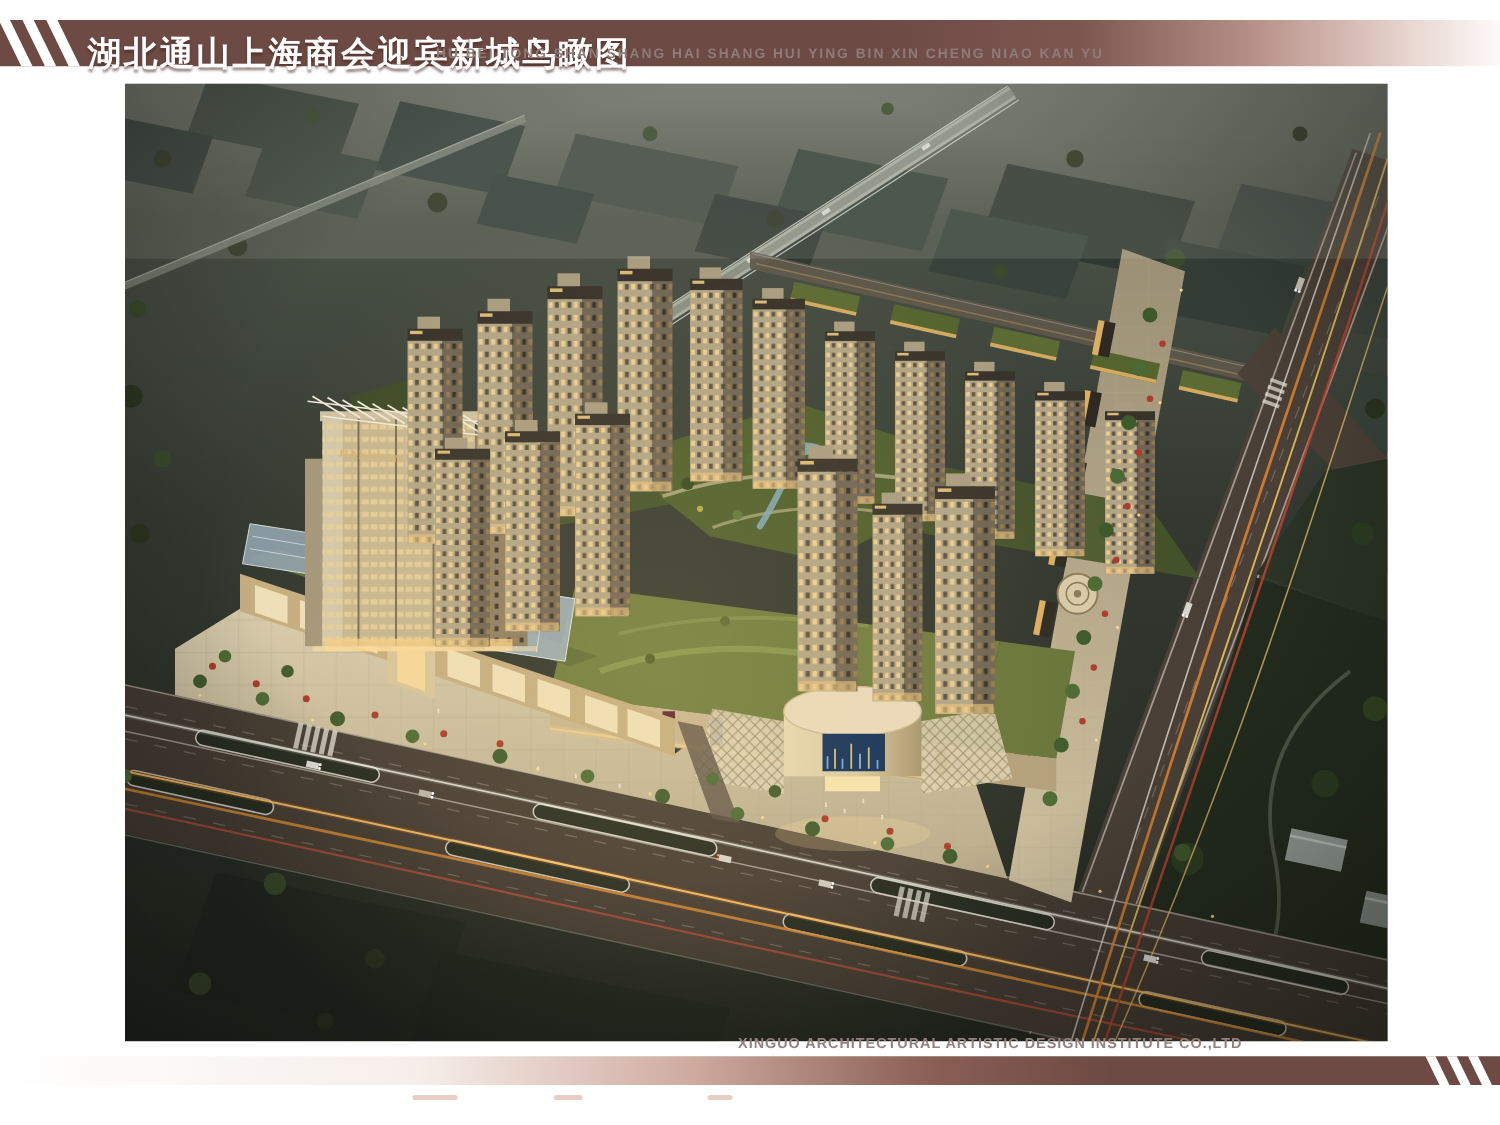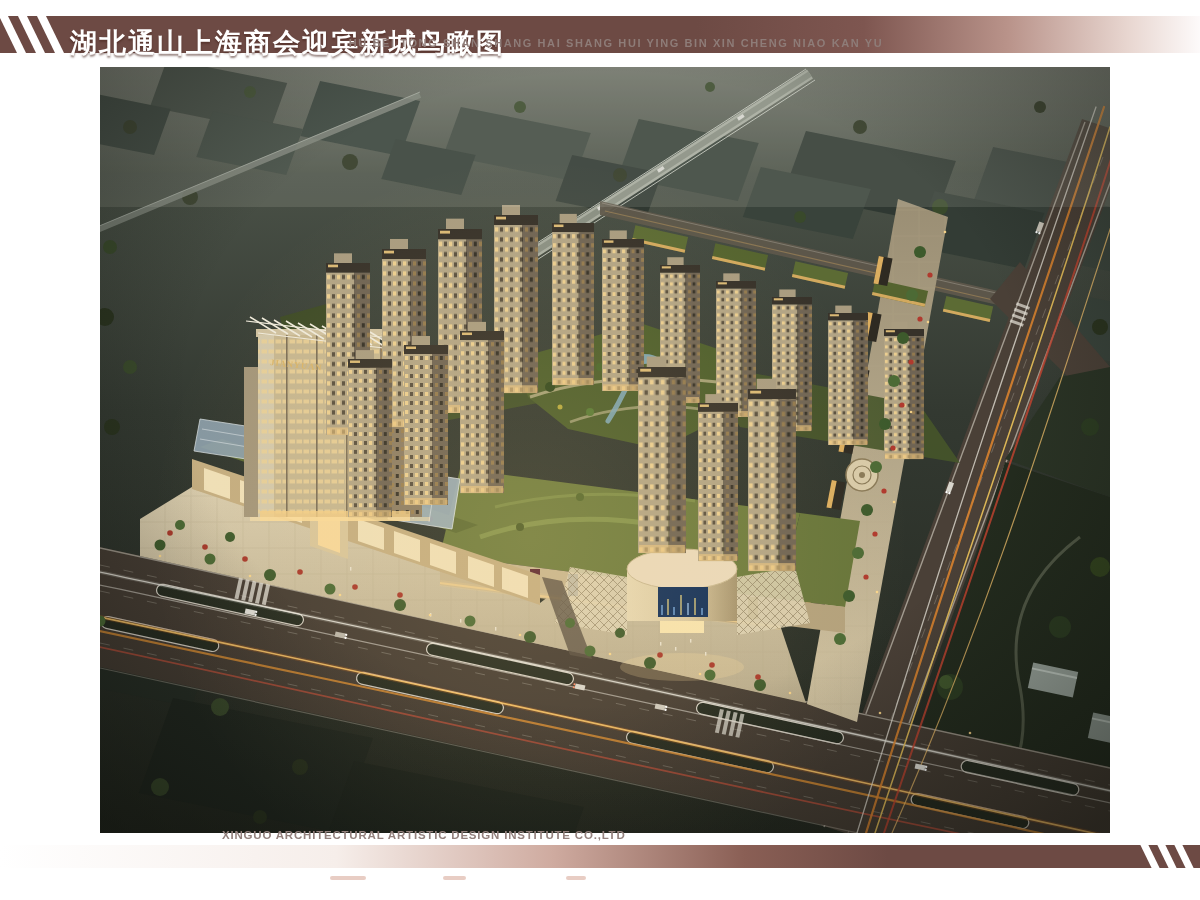--- a/index.html
+++ b/index.html
@@ -14,21 +14,21 @@
   .title-cn{position:absolute;left:70px;top:25px;font-size:27px;font-weight:bold;color:#fff;
     letter-spacing:2px;text-shadow:0 2px 2px rgba(70,35,28,.55);white-space:nowrap;}
   .pinyin{position:absolute;left:0;top:37px;width:1200px;text-align:center;padding-left:32px;box-sizing:border-box;
     font-size:11px;font-weight:bold;letter-spacing:1.6px;color:#8e7c78;white-space:nowrap;}
 
   
   .frame{position:absolute;left:100px;top:67px;width:1010px;height:766px;overflow:hidden;background:#3a413a;}
   .frame svg{display:block;}
 
   
-  .credit-en{position:absolute;left:0;top:829px;width:994px;text-align:left;padding-left:222px;box-sizing:border-box;
+  .credit-en{position:absolute;left:0;top:829px;width:994px;text-align:right;padding-left:222px;box-sizing:border-box;
     font-size:11.5px;font-weight:bold;letter-spacing:.8px;color:#93817d;white-space:nowrap;}
   .band-bottom{position:absolute;left:0;top:845px;width:1200px;height:23px;
     background:linear-gradient(90deg,#ffffff 0%,#f6eeea 28%,#cfaba0 46%,#8a5f55 62%,#6d4a44 74%,#6d4a44 100%);}
   .credit-cn{position:absolute;left:893px;top:845px;font-size:19px;font-weight:bold;color:#fff;letter-spacing:1px;white-space:nowrap;}
   .dash{position:absolute;top:876px;height:4px;background:#dcb2a5;opacity:.65;border-radius:2px;}
 </style>
 </head>
 <body>
 
 <div id="board">

